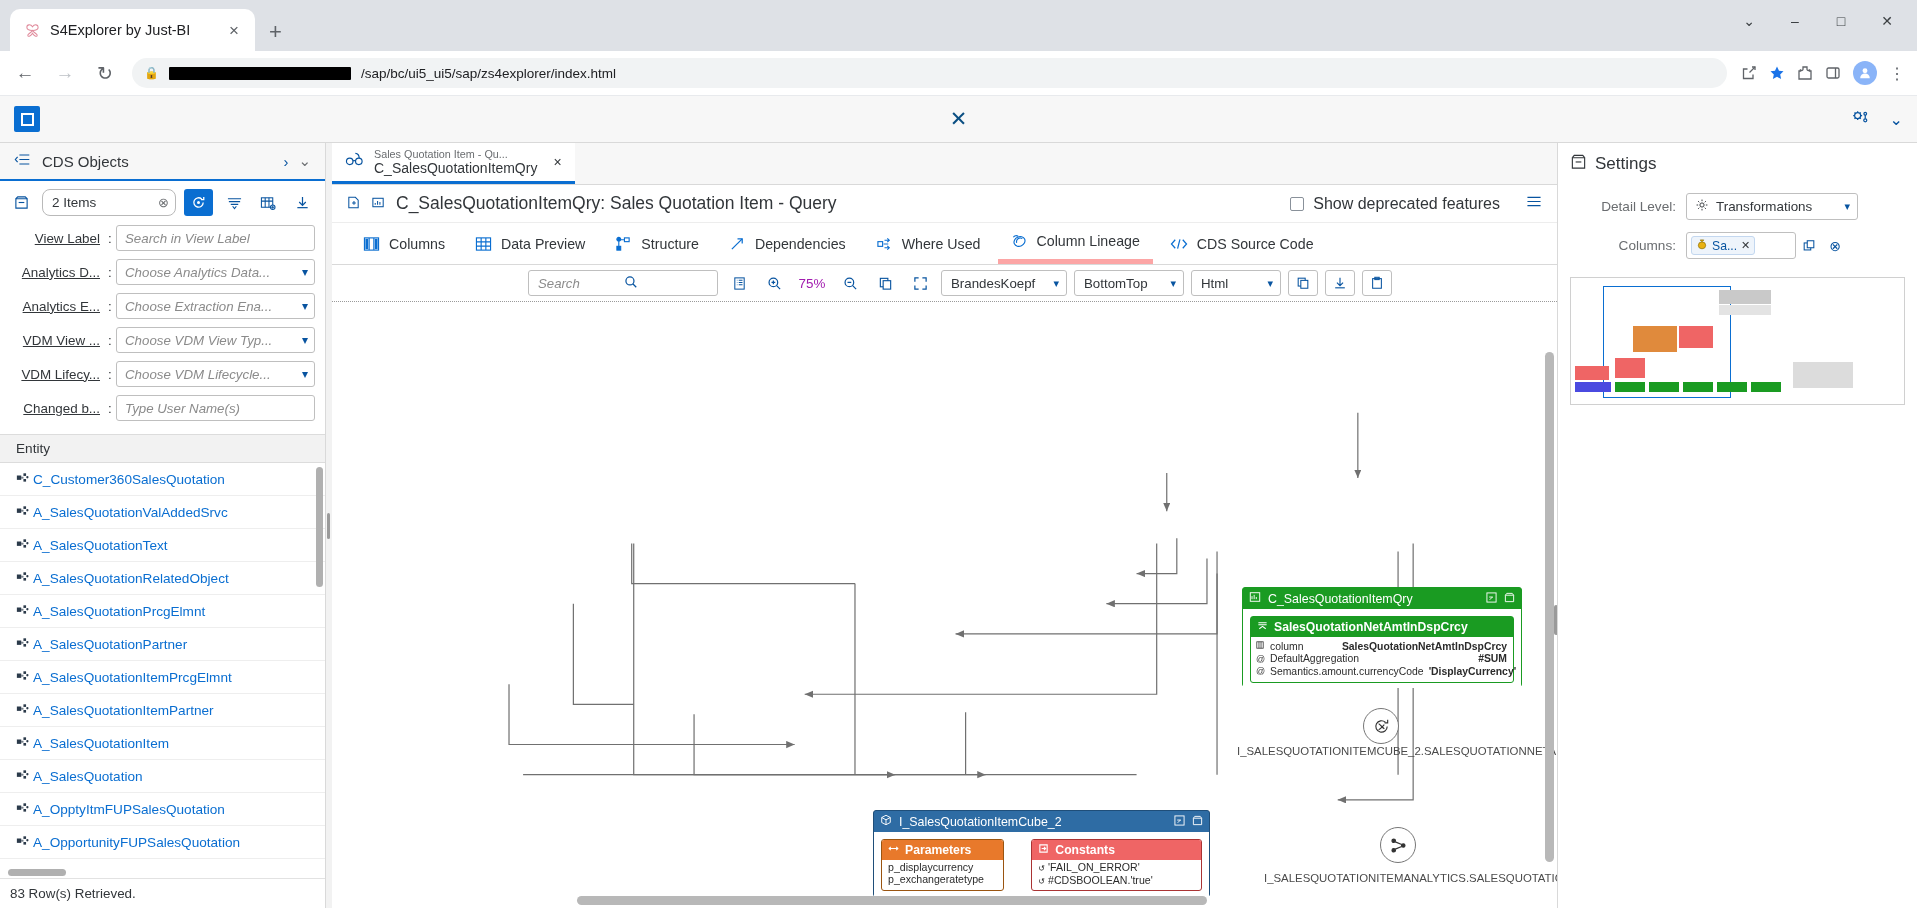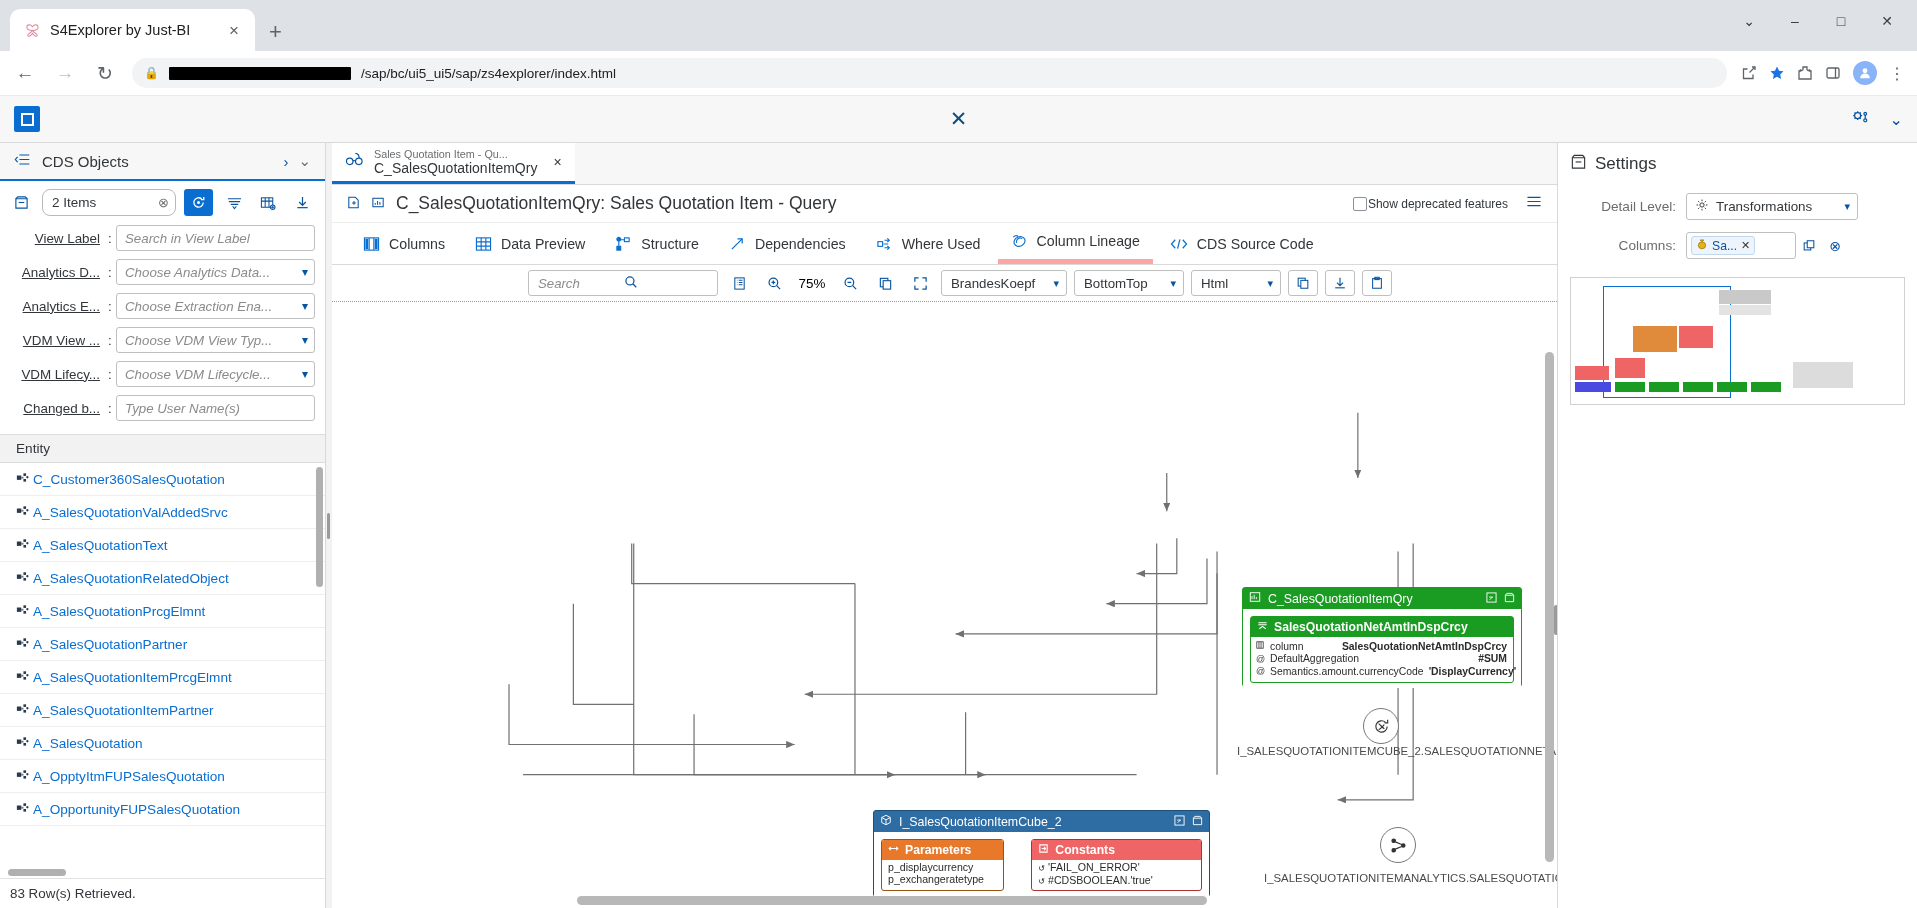--- a/index.html
+++ b/index.html
@@ -132,40 +132,40 @@
   .otab-ico { color: #0854a0; font-size: 17px; }
   .otab-txts { display: flex; flex-direction: column; line-height: 1.15; }
   .otab-sub { font-size: 10.8px; color: #6a6d70; }
   .otab-main { font-size: 14px; color: #32363a; }
   .otab-x { color: #32363a; font-size: 14px; margin-left: 7px; cursor: pointer;}
 
   .obj-title-row { height: 38px; display: flex; align-items: center; gap: 10px; padding: 0 14px;
      border-bottom: 1px solid #ededed; }
   .obj-title { font-size: 17.5px; color: #32363a; font-weight: 400;}
   .obj-title-ic { color: #0854a0; font-size: 15px; }
-  .depr { margin-left: auto; display: flex; align-items: center; gap: 1px; font-size: 12px; color: #32363a;}
+  .depr { margin-left: auto; display: flex; align-items: center; gap: 9px; font-size: 16px; color: #32363a;}
   .cb { width: 14px; height: 14px; border: 1px solid #89919a; border-radius: 2px; background: #fff;}
   .hamb { color: #0854a0; font-size: 17px; margin-left: 16px; cursor: pointer;}
 
   .nav-tabs { height: 42px; display: flex; align-items: center; gap: 4px; padding: 0 18px;
      border-bottom: 1px solid #d9d9d9; }
   .ntab { display: flex; align-items: center; gap: 9px; padding: 0 13px; height: 41px;
      font-size: 14.2px; color: #32363a; cursor: pointer; }
   .ntab .nic { color: #0a6ed1; font-size: 16px; display:flex; align-items:center;}
   .ntab.active { border-bottom: 5px solid #fca5a5; }
 
   .diag-toolbar { height: 37px; display: flex; align-items: center; gap: 7px; padding: 0 14px 0 8px;
      border-bottom: 1px dotted #9a9a9a; }
   .dsearch { width: 190px; height: 26px; border: 1px solid #bfbfbf; border-radius: 3px;
      display: flex; align-items: center; padding: 0 7px 0 9px; margin-left: 188px; background:#fff;}
   .dsearch span { font-size: 13.2px; color: #8b8b8b; font-style: italic; flex: 1; }
   .dsearch .sic { color: #0854a0; font-size: 13px; }
   .dbtn { width: 28px; height: 26px; display: flex; align-items: center; justify-content: center;
      color: #0854a0; font-size: 15px; cursor: pointer; }
-  .zoomval { font-size: 13.4px; color: #000000; min-width: 34px; text-align: center;}
+  .zoomval { font-size: 13.4px; color: #a21caf; min-width: 34px; text-align: center;}
   .dsel { height: 26px; border: 1px solid #bfbfbf; border-radius: 3px; display: flex; align-items: center;
      padding: 0 7px 0 9px; font-size: 13.3px; color: #32363a; gap: 12px; background:#fff;}
   .dsel .cv { color: #0854a0; font-size: 11px; margin-left: auto;}
   .dbtn-box { width: 30px; height: 26px; border: 1px solid #bfbfbf; border-radius: 3px;
      display:flex; align-items:center; justify-content:center; color:#0854a0; font-size:14px; background:#fff; cursor:pointer;}
 
   
   .canvas-wrap { flex: 1; position: relative; overflow: hidden; background: #ffffff; }
   .canvas { position: absolute; inset: 0; }
   .node { position: absolute; border-radius: 3px; }
@@ -512,20 +512,32 @@
             <span class="ent-ico">
               <svg width="14" height="14" viewBox="0 0 16 16" fill="#2b3a4a">
                 <rect x="1" y="4" width="5" height="5"></rect>
                 <rect x="8.5" y="1.5" width="3" height="3"></rect>
                 <rect x="8.5" y="8" width="3" height="3"></rect>
                 <path d="M6 6h2.5M6 7h2.5" stroke="#2b3a4a" stroke-width="0.8"></path>
                 <circle cx="13" cy="6" r="1.3"></circle>
               </svg>
             </span>
             <span class="ent-name">A_SalesQuotationItemPartner</span>
+          </div>
+          <div class="ent-row">
+            <span class="ent-ico">
+              <svg width="14" height="14" viewBox="0 0 16 16" fill="#2b3a4a">
+                <rect x="1" y="4" width="5" height="5"></rect>
+                <rect x="8.5" y="1.5" width="3" height="3"></rect>
+                <rect x="8.5" y="8" width="3" height="3"></rect>
+                <path d="M6 6h2.5M6 7h2.5" stroke="#2b3a4a" stroke-width="0.8"></path>
+                <circle cx="13" cy="6" r="1.3"></circle>
+              </svg>
+            </span>
+            <span class="ent-name">A_SalesQuotationItem</span>
           </div>
           <div class="ent-row">
             <span class="ent-ico">
               <svg width="14" height="14" viewBox="0 0 16 16" fill="#2b3a4a">
                 <rect x="1" y="4" width="5" height="5"></rect>
                 <rect x="8.5" y="1.5" width="3" height="3"></rect>
                 <rect x="8.5" y="8" width="3" height="3"></rect>
                 <path d="M6 6h2.5M6 7h2.5" stroke="#2b3a4a" stroke-width="0.8"></path>
                 <circle cx="13" cy="6" r="1.3"></circle>
               </svg>

